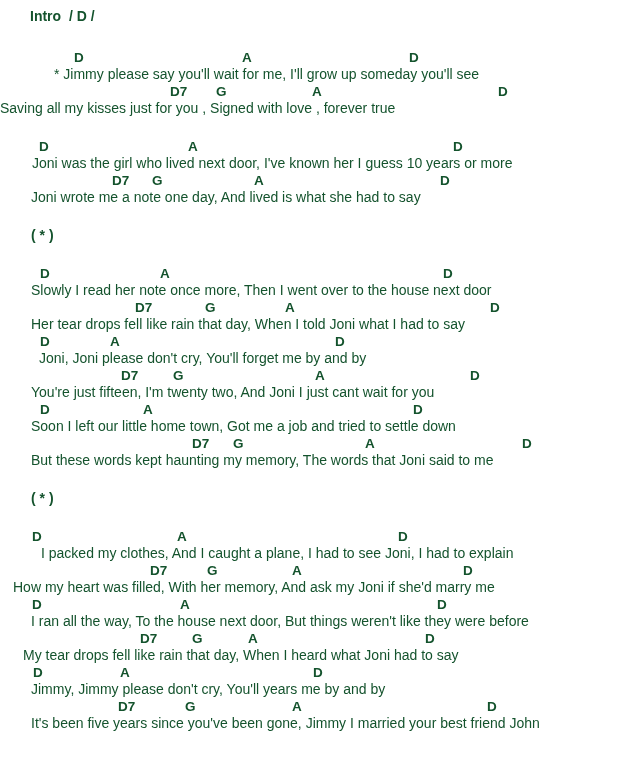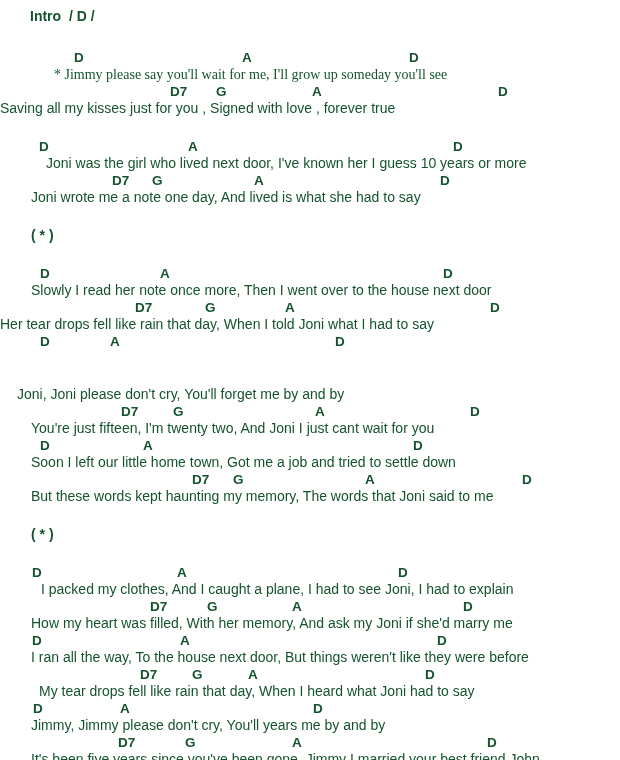--- a/index.html
+++ b/index.html
@@ -47,54 +47,54 @@
   .lyric { height: 17px; }
 </style>
 </head>
 <body>
 
 <div class="sheet">
   <div class="line heading">Intro  / D /</div>
   <div>
       <div class="stanza">
         <div class="line chord-line"><span class="chord" style="left: 74px;">D</span><span class="chord" style="left: 242px;">A</span><span class="chord" style="left: 409px;">D</span></div>
-        <div class="line lyric" style="padding-left: 54px; font-family: Liberation Serif, serif;">* Jimmy please say you'll wait for me, I'll grow up someday you'll see</div>
+        <div class="line lyric" style="padding-left: 54px;">* Jimmy please say you'll wait for me, I'll grow up someday you'll see</div>
         <div class="line chord-line"><span class="chord" style="left: 170px;">D7</span><span class="chord" style="left: 216px;">G</span><span class="chord" style="left: 312px;">A</span><span class="chord" style="left: 498px;">D</span></div>
         <div class="line lyric" style="">Saving all my kisses just for you , Signed with love , forever true</div>
       </div>
       <div class="stanza">
         <div class="line chord-line"><span class="chord" style="left: 39px;">D</span><span class="chord" style="left: 188px;">A</span><span class="chord" style="left: 453px;">D</span></div>
-        <div class="line lyric" style="padding-left: 46px;">Joni was the girl who lived next door, I've known her I guess 10 years or more</div>
+        <div class="line lyric" style="padding-left: 32px;">Joni was the girl who lived next door, I've known her I guess 10 years or more</div>
         <div class="line chord-line"><span class="chord" style="left: 112px;">D7</span><span class="chord" style="left: 152px;">G</span><span class="chord" style="left: 254px;">A</span><span class="chord" style="left: 440px;">D</span></div>
         <div class="line lyric" style="padding-left: 31px;">Joni wrote me a note one day, And lived is what she had to say</div>
       </div>
       <div class="line marker" style="padding-left: 31px;">( * )</div>
       <div class="stanza">
         <div class="line chord-line"><span class="chord" style="left: 40px;">D</span><span class="chord" style="left: 160px;">A</span><span class="chord" style="left: 443px;">D</span></div>
         <div class="line lyric" style="padding-left: 31px;">Slowly I read her note once more, Then I went over to the house next door</div>
         <div class="line chord-line"><span class="chord" style="left: 135px;">D7</span><span class="chord" style="left: 205px;">G</span><span class="chord" style="left: 285px;">A</span><span class="chord" style="left: 490px;">D</span></div>
-        <div class="line lyric" style="">Her tear drops fell like rain that day, When I told Joni what I had to say</div>
+        <div class="line lyric" style="padding-left: 31px;">Her tear drops fell like rain that day, When I told Joni what I had to say</div>
         <div class="line chord-line"><span class="chord" style="left: 40px;">D</span><span class="chord" style="left: 110px;">A</span><span class="chord" style="left: 335px;">D</span></div>
-        <div class="line lyric" style="padding-left: 17px; margin-top: 36px;">Joni, Joni please don't cry, You'll forget me by and by</div>
+        <div class="line lyric" style="padding-left: 39px;">Joni, Joni please don't cry, You'll forget me by and by</div>
         <div class="line chord-line"><span class="chord" style="left: 121px;">D7</span><span class="chord" style="left: 173px;">G</span><span class="chord" style="left: 315px;">A</span><span class="chord" style="left: 470px;">D</span></div>
         <div class="line lyric" style="padding-left: 31px;">You're just fifteen, I'm twenty two, And Joni I just cant wait for you</div>
         <div class="line chord-line"><span class="chord" style="left: 40px;">D</span><span class="chord" style="left: 143px;">A</span><span class="chord" style="left: 413px;">D</span></div>
         <div class="line lyric" style="padding-left: 31px;">Soon I left our little home town, Got me a job and tried to settle down</div>
         <div class="line chord-line"><span class="chord" style="left: 192px;">D7</span><span class="chord" style="left: 233px;">G</span><span class="chord" style="left: 365px;">A</span><span class="chord" style="left: 522px;">D</span></div>
         <div class="line lyric" style="padding-left: 31px;">But these words kept haunting my memory, The words that Joni said to me</div>
       </div>
       <div class="line marker" style="padding-left: 31px;">( * )</div>
       <div class="stanza">
         <div class="line chord-line"><span class="chord" style="left: 32px;">D</span><span class="chord" style="left: 177px;">A</span><span class="chord" style="left: 398px;">D</span></div>
         <div class="line lyric" style="padding-left: 41px;">I packed my clothes, And I caught a plane, I had to see Joni, I had to explain</div>
         <div class="line chord-line"><span class="chord" style="left: 150px;">D7</span><span class="chord" style="left: 207px;">G</span><span class="chord" style="left: 292px;">A</span><span class="chord" style="left: 463px;">D</span></div>
-        <div class="line lyric" style="padding-left: 31px;">How my heart was filled, With her memory, And ask my Joni if she'd marry me</div>
+        <div class="line lyric" style="padding-left: 13px;">How my heart was filled, With her memory, And ask my Joni if she'd marry me</div>
         <div class="line chord-line"><span class="chord" style="left: 32px;">D</span><span class="chord" style="left: 180px;">A</span><span class="chord" style="left: 437px;">D</span></div>
         <div class="line lyric" style="padding-left: 31px;">I ran all the way, To the house next door, But things weren't like they were before</div>
         <div class="line chord-line"><span class="chord" style="left: 140px;">D7</span><span class="chord" style="left: 192px;">G</span><span class="chord" style="left: 248px;">A</span><span class="chord" style="left: 425px;">D</span></div>
-        <div class="line lyric" style="padding-left: 39px;">My tear drops fell like rain that day, When I heard what Joni had to say</div>
+        <div class="line lyric" style="padding-left: 23px;">My tear drops fell like rain that day, When I heard what Joni had to say</div>
         <div class="line chord-line"><span class="chord" style="left: 33px;">D</span><span class="chord" style="left: 120px;">A</span><span class="chord" style="left: 313px;">D</span></div>
         <div class="line lyric" style="padding-left: 31px;">Jimmy, Jimmy please don't cry, You'll years me by and by</div>
         <div class="line chord-line"><span class="chord" style="left: 118px;">D7</span><span class="chord" style="left: 185px;">G</span><span class="chord" style="left: 292px;">A</span><span class="chord" style="left: 487px;">D</span></div>
         <div class="line lyric" style="padding-left: 31px;">It's been five years since you've been gone, Jimmy I married your best friend John</div>
       </div>
     </div>
 </div>
 
 </body></html>

